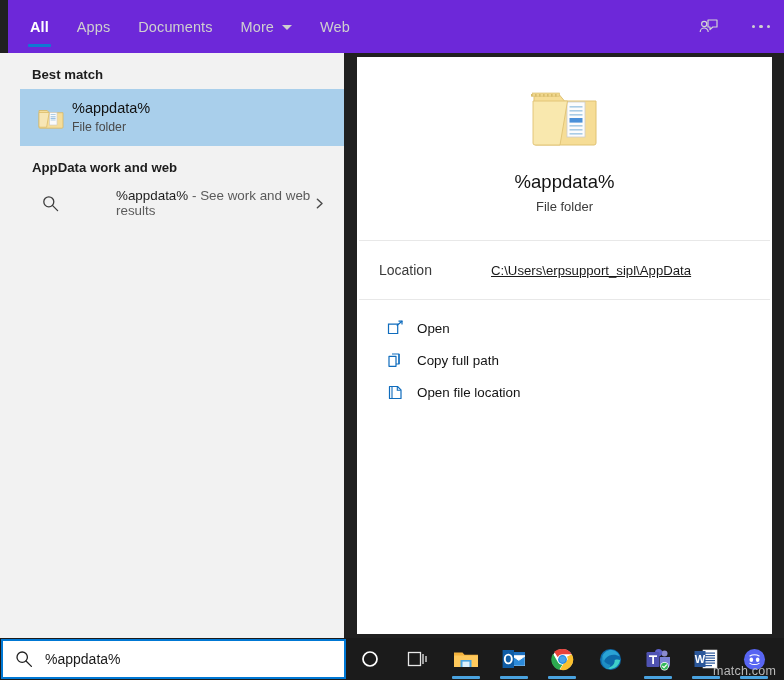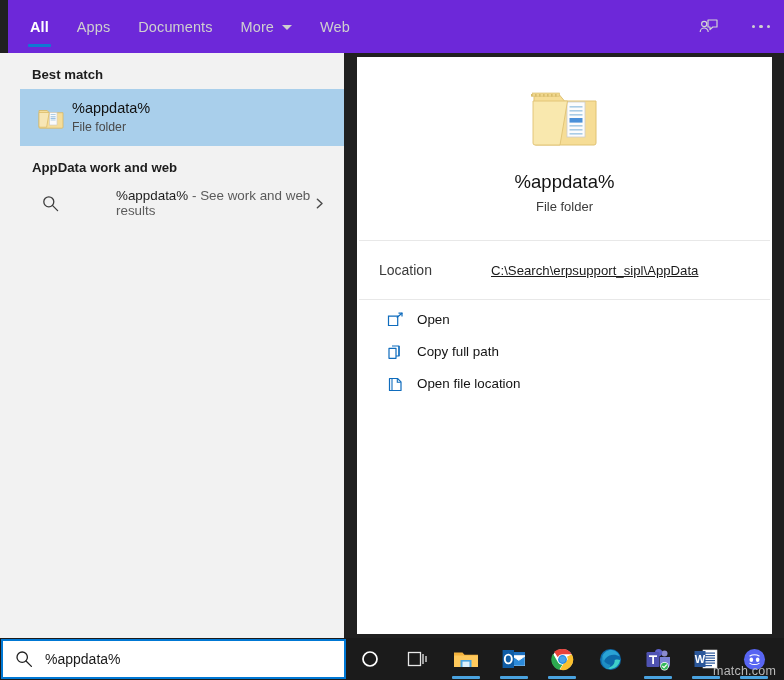--- a/index.html
+++ b/index.html
@@ -160,21 +160,21 @@
     font-size: 14px; color: #3a3a3a;
   }
   .location-value {
     font-size: 13.2px; color: #1a1a1a;
     text-decoration: underline;
     cursor: pointer;
   }
 
   .actions { padding: 12px 0 0 0; }
   .action-row {
-    display: flex; align-items: flex-start;
+    display: flex; align-items: center;
     height: 32px;
     padding-left: 30px;
     cursor: default;
   }
   .action-icon { width: 30px; min-width: 30px; display:flex; align-items:center; }
   .action-label { font-size: 13.4px; color: #141414; }
 
   
   .taskbar {
     position: absolute;
@@ -330,21 +330,21 @@
         </svg>
       </div>
       <div class="hero-name">%appdata%</div>
       <div class="hero-type">File folder</div>
     </div>
 
     <div class="divider"></div>
 
     <div class="location-row">
       <div class="location-label">Location</div>
-      <div class="location-value">C:\Search\erpsupport_sipl\AppData</div>
+      <div class="location-value">C:\Users\erpsupport_sipl\AppData</div>
     </div>
 
     <div class="divider"></div>
 
     <div class="actions">
 
       <div class="action-row">
         <div class="action-icon">
           <svg width="17" height="17" viewBox="0 0 17 17" fill="none">
             <path d="M1.5 4.2h9.2v9.3H1.5z" stroke="#0f6cbd" stroke-width="1.2"></path>

